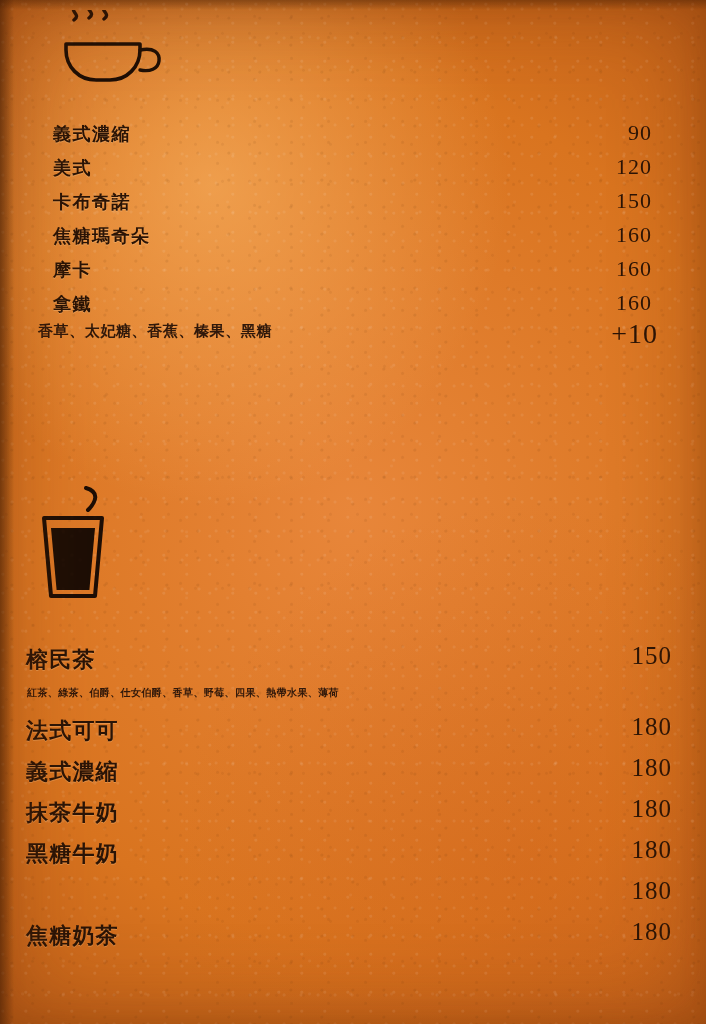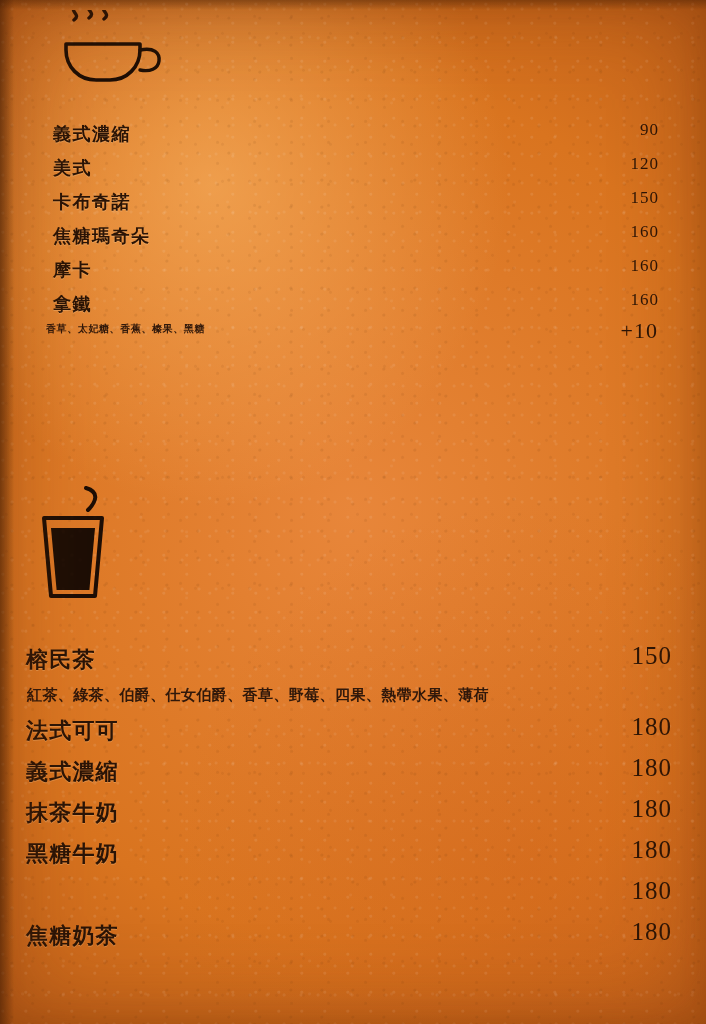--- a/index.html
+++ b/index.html
@@ -48,47 +48,47 @@
   .section-drinks { position:absolute; left:0; top:645px; width:706px;text-align:right; }
 
   .row { position:relative; height:34px; }
   .row .name {
     position:absolute; left:53px; top:0;
     font-size:18px; font-weight:700; letter-spacing:1.5px;
     color:#2a1406;
     text-shadow:0 1px 0 rgba(255,225,180,0.25);
   }
   .row .price {
-    position:absolute; right:47px; top:-2px;
-    font-size:17px; letter-spacing:1px; color:#2a1406;
+    position:absolute; right:54px; top:-2px;
+    font-size:22px; letter-spacing:1px; color:#2a1406;
     font-family:"Liberation Serif", serif;
   }
   .sub {
     position:relative; height:26px;
   }
   .sub .name {
-    position:absolute; left:46px; top:0;
-    font-size:10px; font-weight:700; letter-spacing:.6px; color:#30180a;
+    position:absolute; left:38px; top:0;
+    font-size:15px; font-weight:700; letter-spacing:.6px; color:#30180a;
   }
   .sub .price {
     position:absolute; right:48px; top:-4px;
-    font-size:22px; letter-spacing:1px; color:#2a1406;
+    font-size:28px; letter-spacing:1px; color:#2a1406;
     font-family:"Liberation Serif", serif;
   }
 
   
   .section-drinks .row { height:41px; }
   .section-drinks .row .name {
     left:26px; font-size:22px; font-weight:700; letter-spacing:1.2px;
   }
   .section-drinks .row .price {
     right:34px; top:-3px; font-size:25px;
   }
   .section-drinks .sub { height:30px; }
-  .section-drinks .sub .name { left:27px; font-size:15px; letter-spacing:.4px; }
+  .section-drinks .sub .name { left:27px; font-size:10px; letter-spacing:.4px; }
 
   .h-tight { height:30px; }
 </style>
 </head>
 <body>
 
 <div class="page">
 
   <div class="icon-coffee">
     <svg viewBox="0 0 105 80" width="105" height="80">

